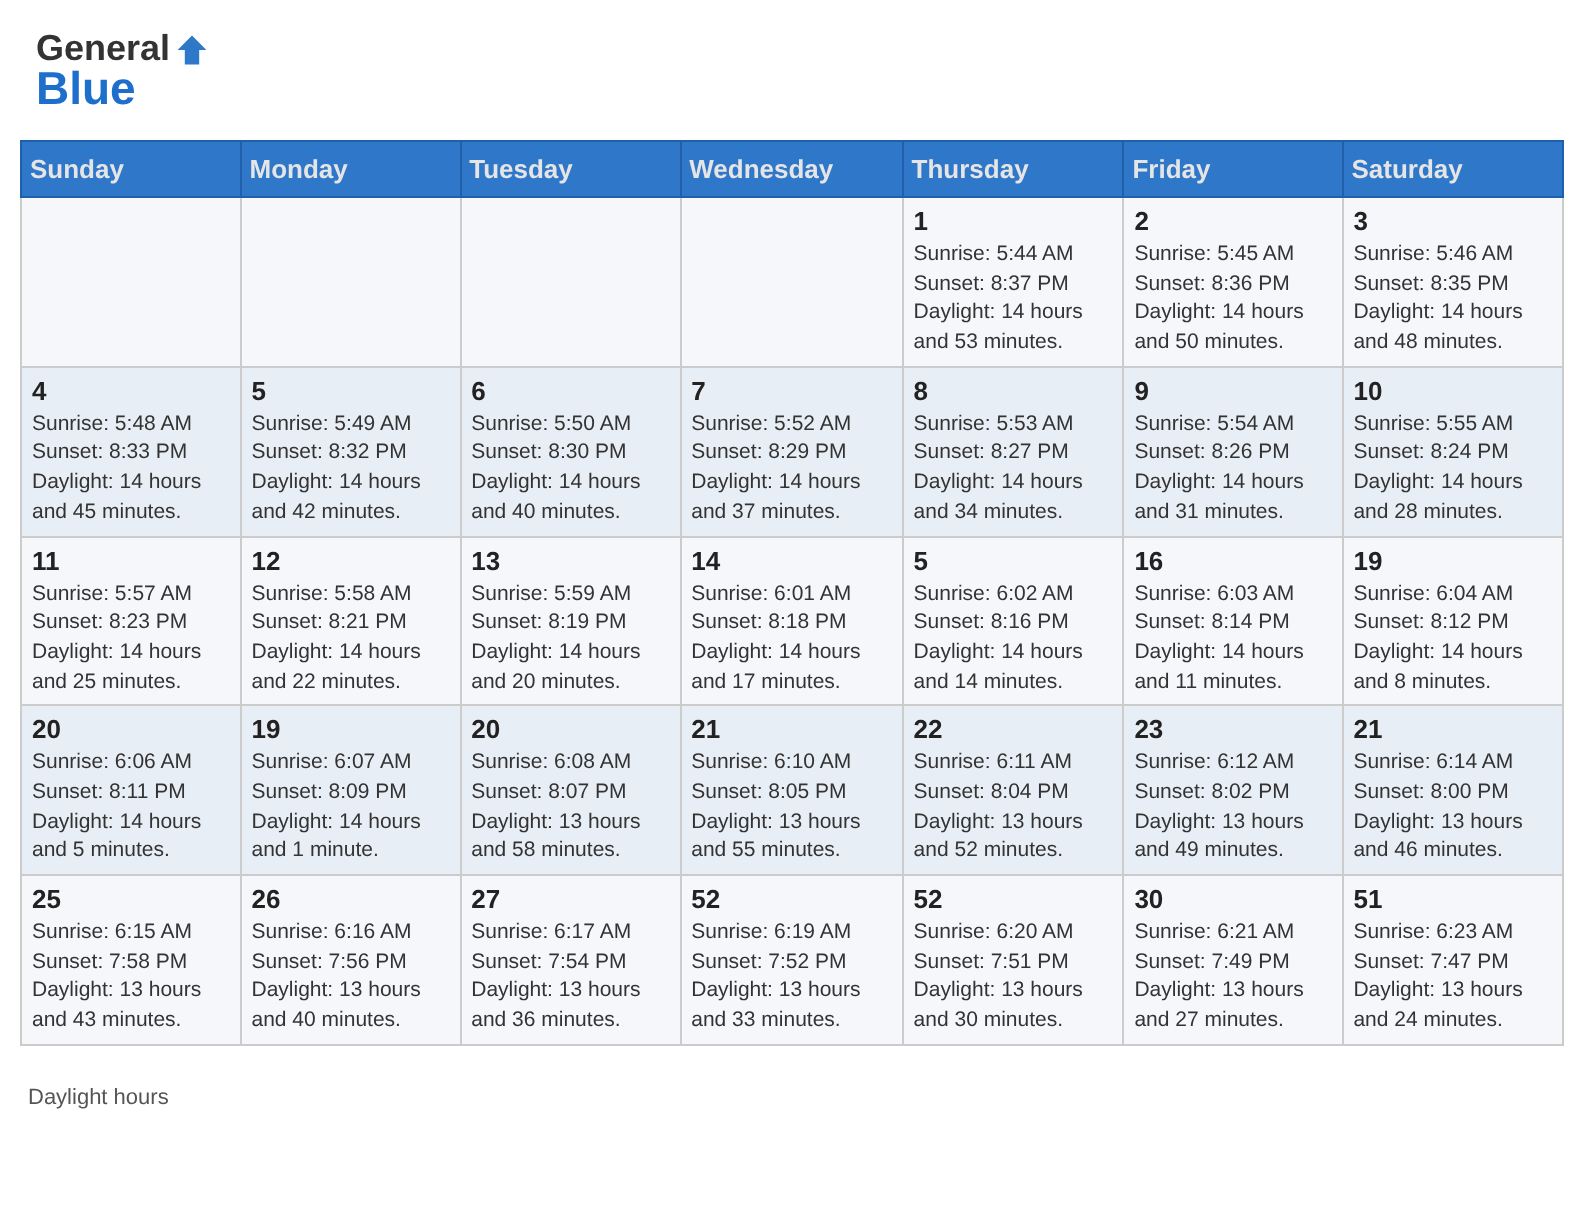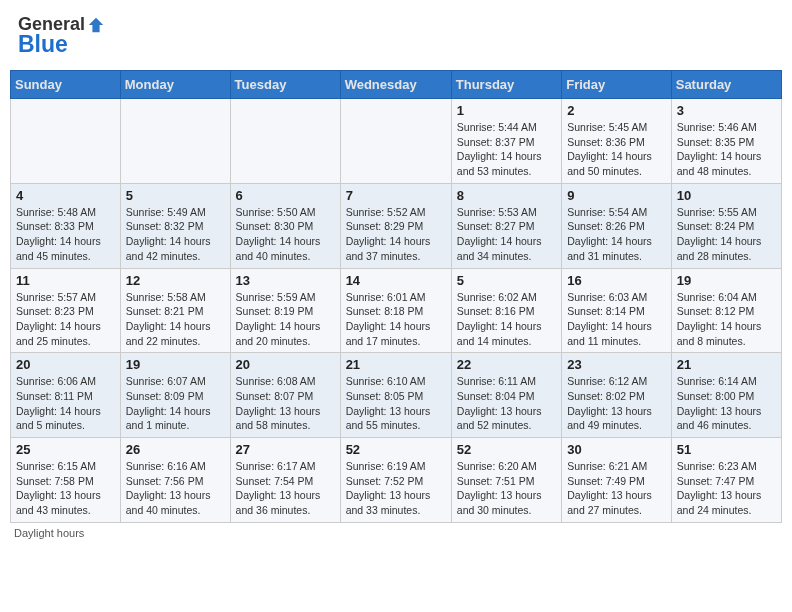--- a/index.html
+++ b/index.html
@@ -92,21 +92,21 @@
     }
     .day-info {
       font-size: 10.5px;
       line-height: 1.4;
       color: #333;
     }
     .empty-cell {
       background-color: #f5f7fa !important;
     }
     .footer-note {
-      margin-top: 4px;
+      margin-top: 20px;
       font-size: 11px;
       color: #555;
       text-align: left;
       padding-left: 4px;
     }
   </style>
 </head>
 <body>
 
 <div class="header-area">

